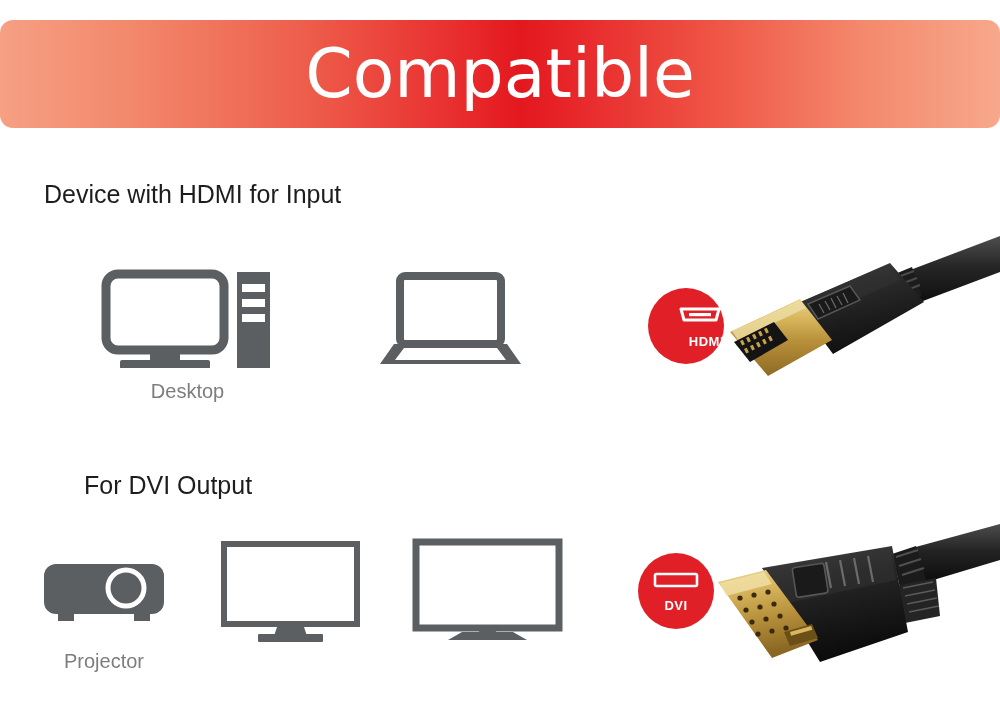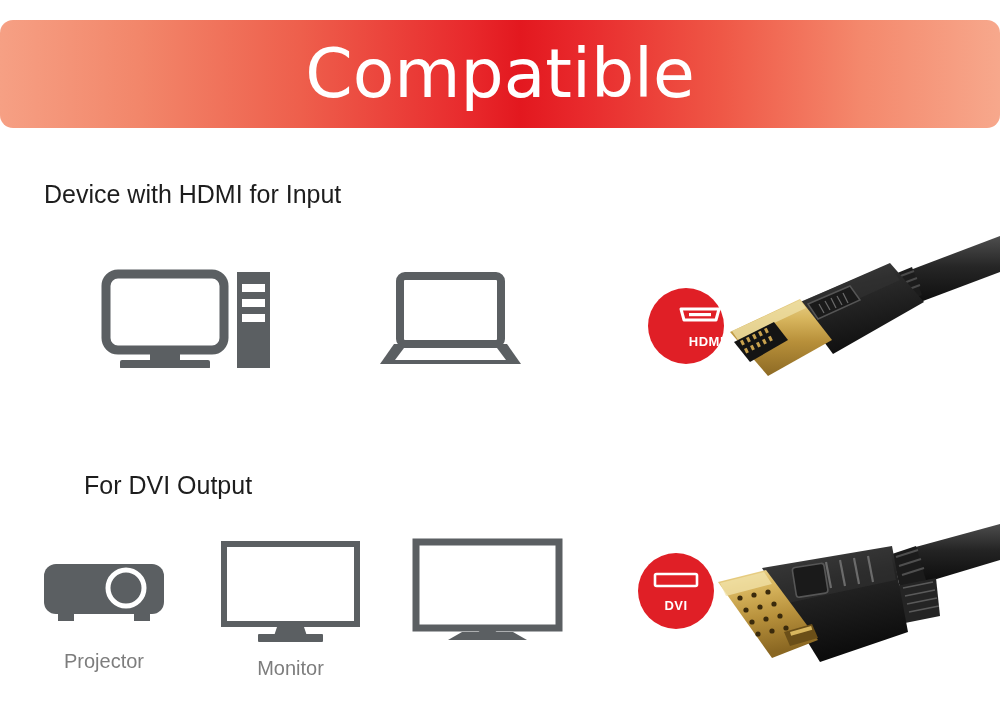--- a/index.html
+++ b/index.html
@@ -130,20 +130,21 @@
       <rect x="50" y="82" width="30" height="14" fill="#5b5f62"></rect>
 
       <rect x="20" y="92" width="90" height="9" rx="2" fill="#5b5f62"></rect>
 
       <rect x="137" y="4" width="33" height="96" fill="#5b5f62"></rect>
       <rect x="142" y="16" width="23" height="8" fill="#ffffff"></rect>
       <rect x="142" y="31" width="23" height="8" fill="#ffffff"></rect>
       <rect x="142" y="46" width="23" height="8" fill="#ffffff"></rect>
     </svg>
   </div>
+  <div class="icon-label">Desktop</div>
 </div>
 
 <div class="icon-cell" id="cell-laptop">
   <div class="icon-box">
     <svg width="145" height="100" viewBox="0 0 145 100" aria-hidden="true">
 
       <rect x="22" y="8" width="101" height="68" rx="5" ry="5" fill="none" stroke="#5b5f62" stroke-width="8"></rect>
 
       <path d="M 16 76 L 129 76 L 143 96 L 2 96 Z" fill="#5b5f62"></path>
 
@@ -240,21 +241,20 @@
 </div>
 
 <div class="icon-cell" id="cell-monitor">
   <div class="icon-box">
     <svg width="145" height="105" viewBox="0 0 145 105" aria-hidden="true">
       <rect x="6" y="4" width="133" height="80" fill="none" stroke="#5b5f62" stroke-width="6"></rect>
       <path d="M 60 84 L 85 84 L 89 96 L 56 96 Z" fill="#5b5f62"></path>
       <rect x="40" y="94" width="65" height="8" rx="1" fill="#5b5f62"></rect>
     </svg>
   </div>
-  <div class="icon-label">Monitor</div>
 </div>
 
 <div class="icon-cell" id="cell-tv">
   <div class="icon-box">
     <svg width="155" height="107" viewBox="0 0 155 107" aria-hidden="true">
       <rect x="6" y="4" width="143" height="86" fill="none" stroke="#5b5f62" stroke-width="7"></rect>
       <path d="M 66 90 L 89 90 L 82 98 L 73 98 Z" fill="#5b5f62"></path>
       <path d="M 38 102 L 117 102 L 103 94 L 52 94 Z" fill="#5b5f62"></path>
     </svg>
   </div>

